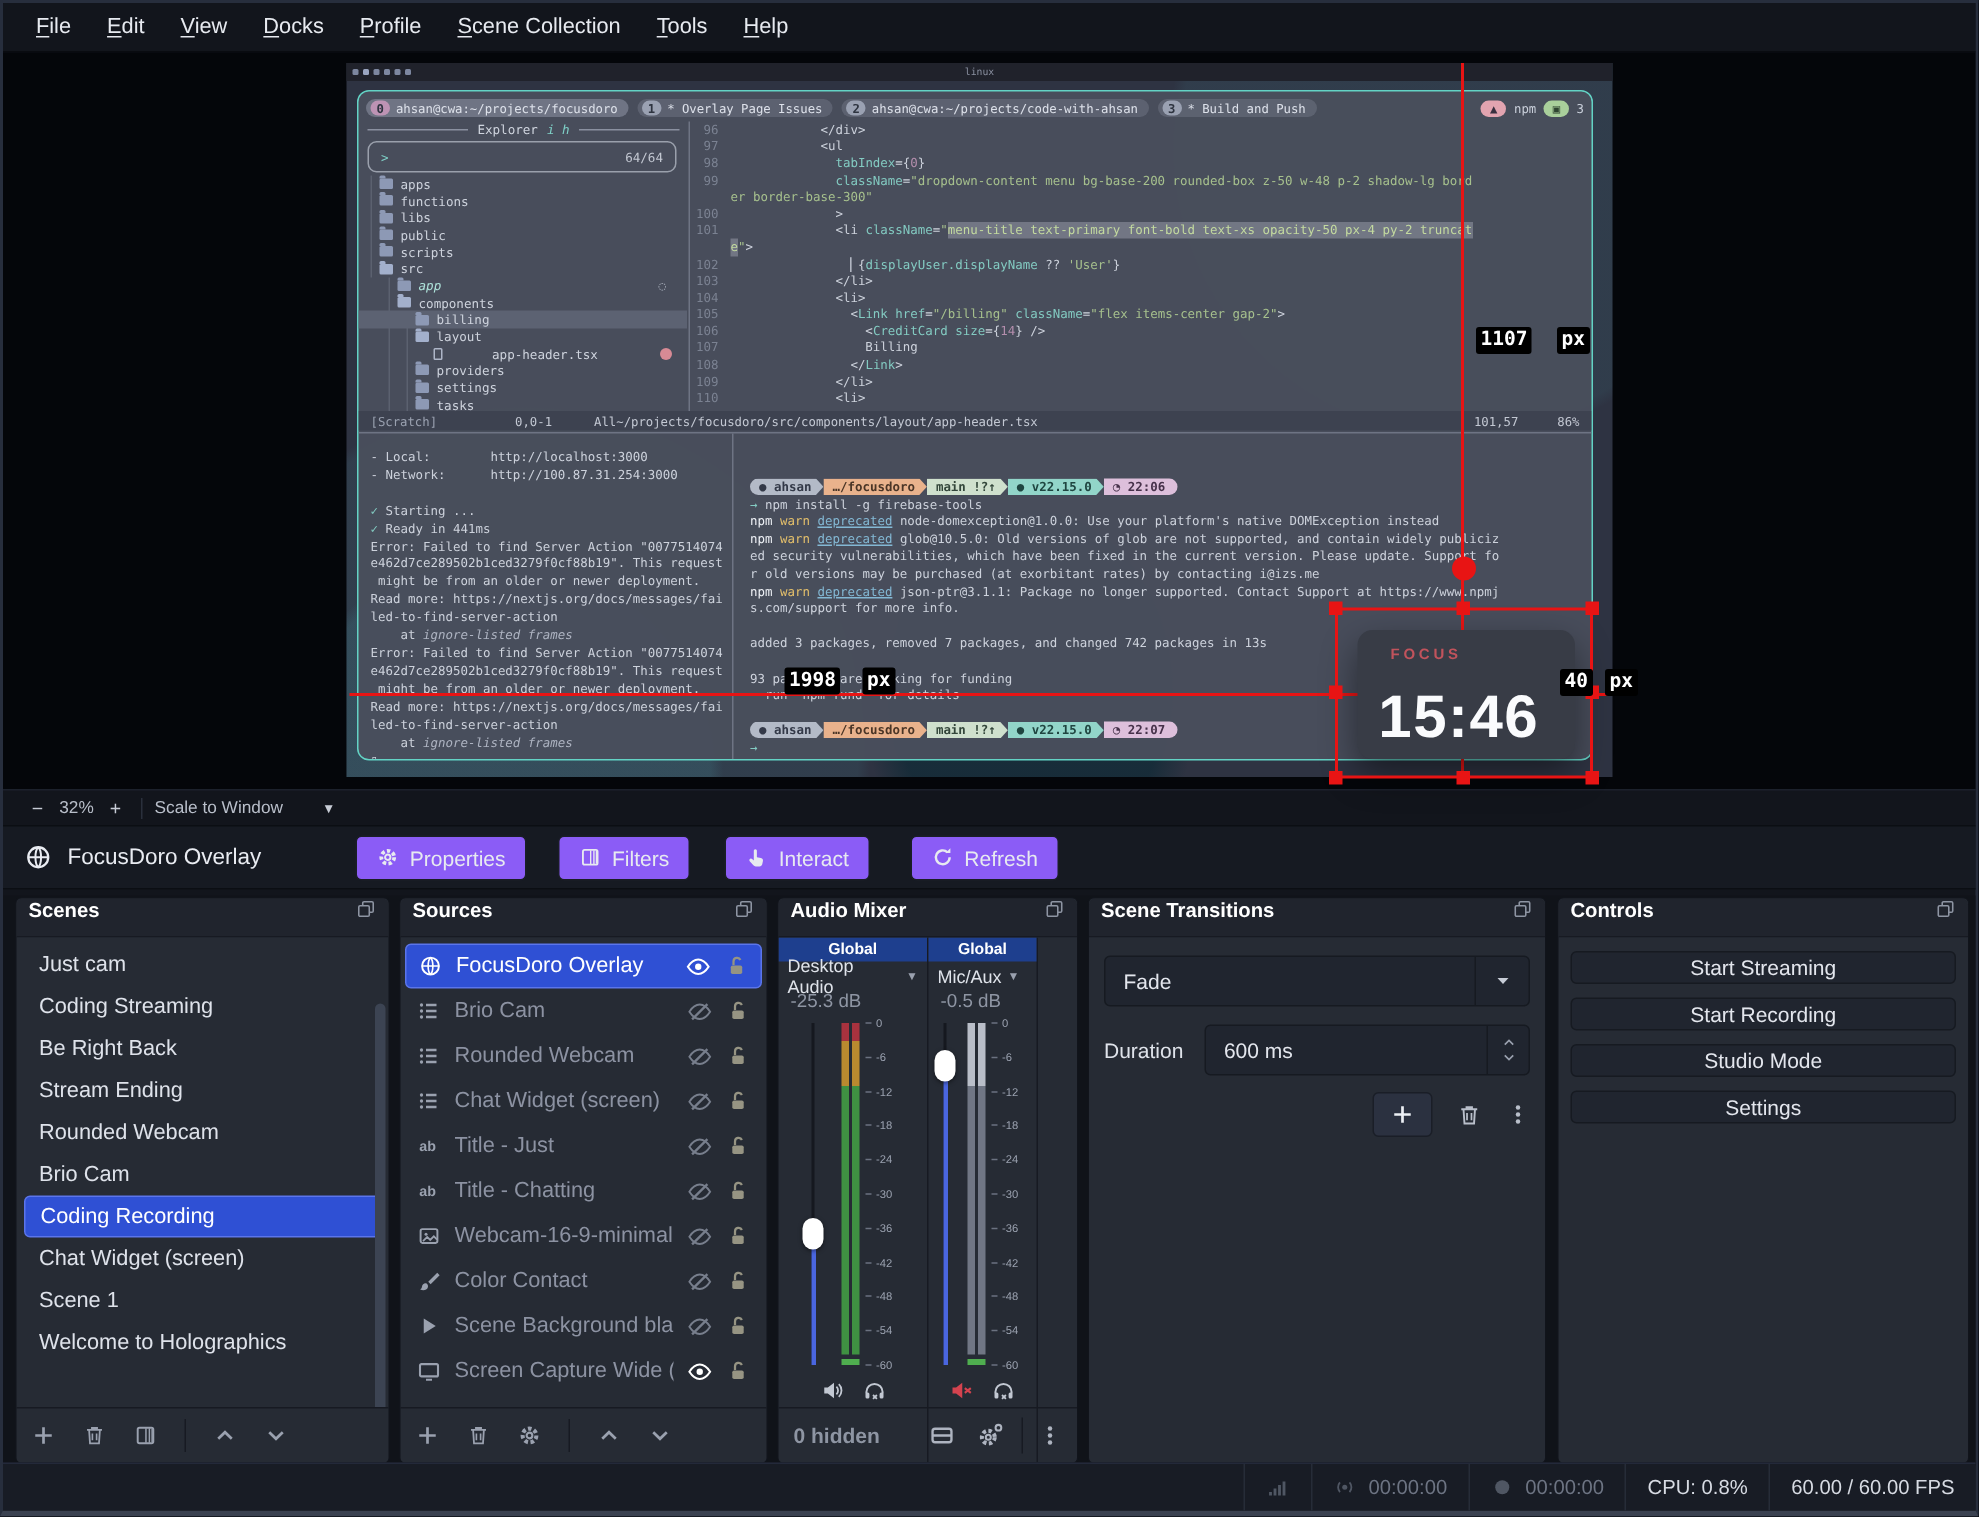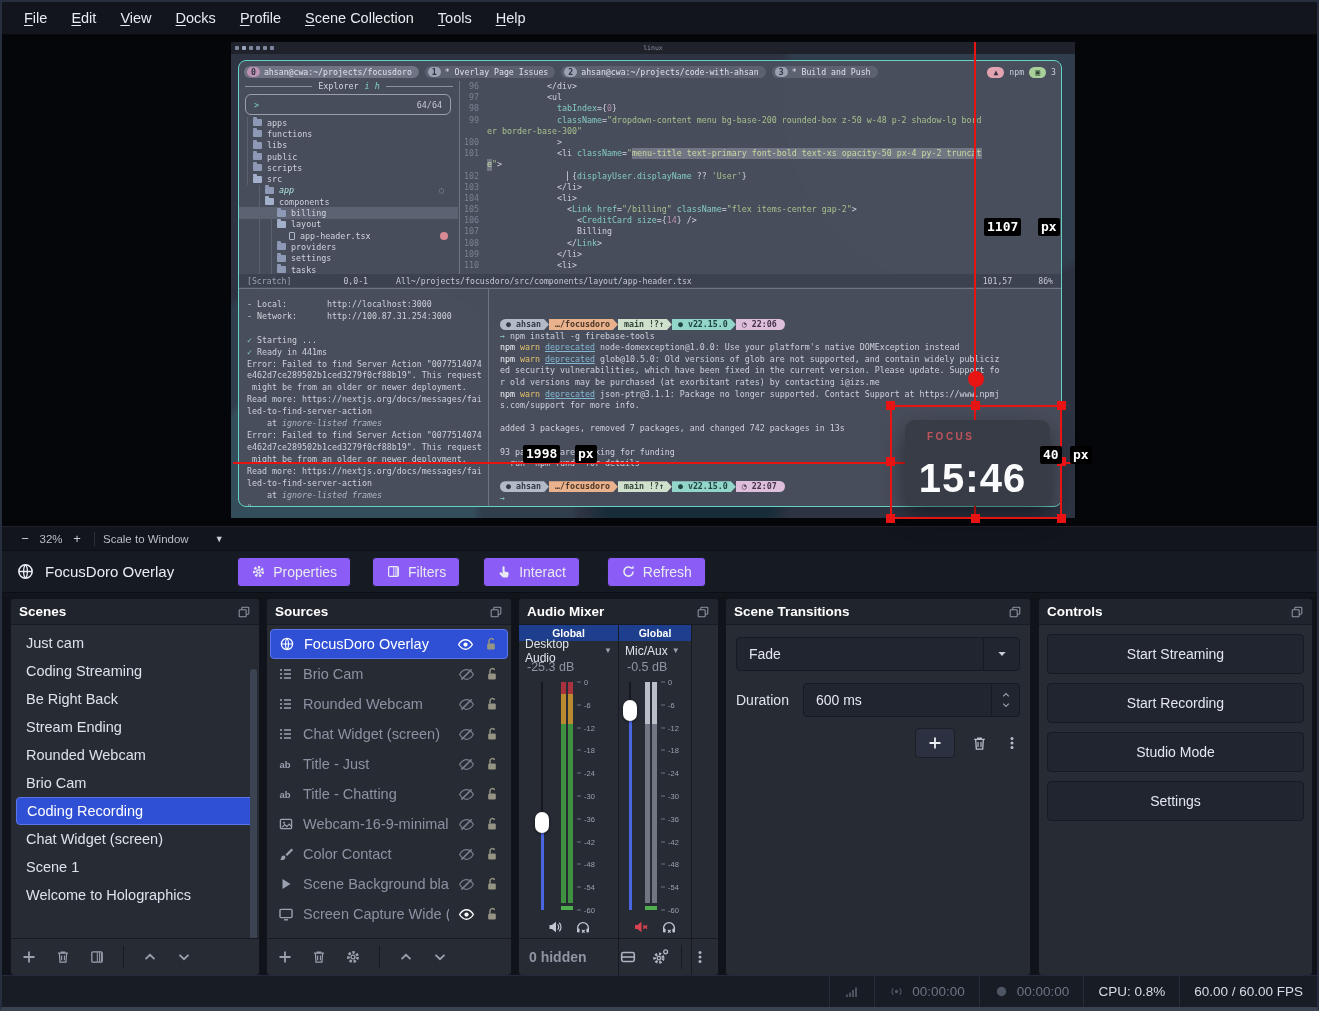--- a/index.html
+++ b/index.html
@@ -132,21 +132,21 @@
   .src-name { display:flex; align-items:center; gap:10px; color:#e9ecf2; font-size:15px; }
   .tbtn { display:flex; align-items:center; gap:7px; background:#8b5cf6; border:1px solid #1a1e27;
           border-radius:4px; height:30px; padding:0 13px; color:#e7eaf0; font-size:14px; }
   .tbtn svg, .src-name svg { flex:none; }
 
   
   .docks { position:absolute; top:595px; left:0; right:0; height:380px; background:#101319; }
   .panel { position:absolute; top:1px; height:378px; background:#262b34; border:1px solid #11141b;
            border-radius:4px; display:flex; flex-direction:column; }
   .phead { height:26px; background:#20242d; border-bottom:1px solid #171a22; border-radius:4px 4px 0 0;
-           display:flex; align-items:center; padding:0 8px; color:#fff; font-weight:bold; font-size:13.5px; }
+           display:flex; padding:0 8px; color:#fff; font-weight:bold; font-size:13.5px; }
   .phead .pop { margin-left:auto; color:#8e95a3; }
   .pbody { flex:1; position:relative; overflow:hidden; }
   .ptools { height:37px; border-top:1px solid #171a22; display:flex; align-items:center; padding:0 10px;
             gap:18px; color:#9aa1af; }
   .ptools .pdiv { width:1px; height:22px; background:#171a22; }
 
   .p-scenes { left:8px; width:250px; } .p-sources { left:264px; width:246px; }
   .p-mixer { left:516px; width:201px; } .p-trans { left:723px; width:306px; }
   .p-controls { left:1036px; width:275px; }
 
@@ -214,21 +214,21 @@
              border-radius:4px; display:flex; align-items:center; padding-left:12px; color:#e3e6ed; font-size:14px; }
   .tr-spin .arrows { margin-left:auto; width:28px; align-self:stretch; border-left:1px solid #161a21;
                      display:flex; flex-direction:column; align-items:center; justify-content:center; color:#9aa1af; }
   .tr-btns { display:flex; justify-content:flex-end; align-items:center; gap:16px; margin-top:11px; }
   .tr-add { width:40px; height:30px; background:#2b3140; border:1px solid #1a1e27; border-radius:4px;
             display:flex; align-items:center; justify-content:center; color:#eceff4; }
   .tr-ic { color:#b9bfca; }
 
   
   .ctl-body { padding:9px 8px 0 8px; }
-  .ctl-btn { height:40px; background:#20252f; border:1px solid #161a21; border-radius:4px; color:#e3e6ed;
+  .ctl-btn { height:22px; background:#20252f; border:1px solid #161a21; border-radius:4px; color:#e3e6ed;
              font-size:14px; display:flex; align-items:center; justify-content:center; margin-bottom:9px; }
 
   
   .statusbar { position:absolute; bottom:0; left:0; right:0; height:32px; background:#181c25;
                border-top:1px solid #23293a; display:flex; align-items:center; justify-content:flex-end; }
   .sb-seg { display:flex; align-items:center; gap:8px; padding:0 14px; font-size:13.5px; color:#6d7483;
             height:100%; border-left:1px solid #262c38; }
   .sb-seg.bright { color:#d7dbe3; }
   .sb-ic { color:#4f5663; }
 
@@ -436,21 +436,21 @@
             <div class="trow" style="padding-left: 14px;"><span class="tfold"></span><span>apps</span></div>
                 <div class="trow" style="padding-left: 14px;"><span class="tfold"></span><span>functions</span></div>
                 <div class="trow" style="padding-left: 14px;"><span class="tfold"></span><span>libs</span></div>
                 <div class="trow" style="padding-left: 14px;"><span class="tfold"></span><span>public</span></div>
                 <div class="trow" style="padding-left: 14px;"><span class="tfold"></span><span>scripts</span></div>
                 <div class="trow" style="padding-left: 14px;"><span class="tfold open"></span><span>src</span></div>
                 <div class="trow" style="padding-left: 26px;"><span class="tfold"></span><span class="titalic">app</span><span class="tspin">◌</span></div>
                 <div class="trow" style="padding-left: 26px;"><span class="tfold open"></span><span>components</span></div>
                 <div class="trow hl" style="padding-left: 38px;"><span class="tfold"></span><span>billing</span></div>
                 <div class="trow" style="padding-left: 38px;"><span class="tfold open"></span><span>layout</span></div>
-                <div class="trow" style="padding-left: 50px;"><span class="tfile"></span><span>app-header.tsx</span><span class="tbadge-dot"></span></div>
+                <div class="trow" style="padding-left: 50px; gap: 28px;"><span class="tfile"></span><span>app-header.tsx</span><span class="tbadge-dot"></span></div>
                 <div class="trow" style="padding-left: 38px;"><span class="tfold"></span><span>providers</span></div>
                 <div class="trow" style="padding-left: 38px;"><span class="tfold"></span><span>settings</span></div>
                 <div class="trow" style="padding-left: 38px;"><span class="tfold"></span><span>tasks</span></div>
               </div>
           </div>
           <div class="codepane" id="codepane">
               <div class="code-line"><span class="num">96</span><span class="c-g">            &lt;/div&gt;</span></div>
               <div class="code-line"><span class="num">97</span><span class="c-g">            &lt;ul</span></div>
               <div class="code-line"><span class="num">98</span><span class="c-g">              </span><span class="c-t">tabIndex</span><span class="c-g">={</span><span class="c-pur">0</span><span class="c-g">}</span></div>
               <div class="code-line"><span class="num">99</span><span class="c-g">              </span><span class="c-t">className</span><span class="c-g">=</span><span class="c-grn">"dropdown-content menu bg-base-200 rounded-box z-50 w-48 p-2 shadow-lg bord</span></div>

